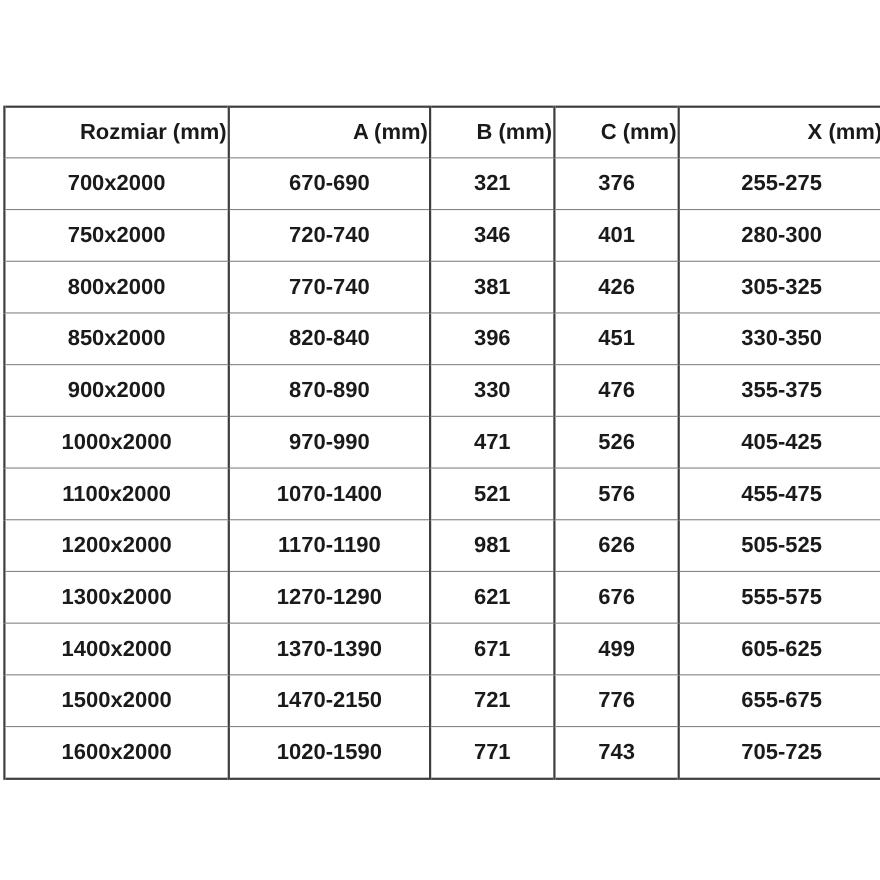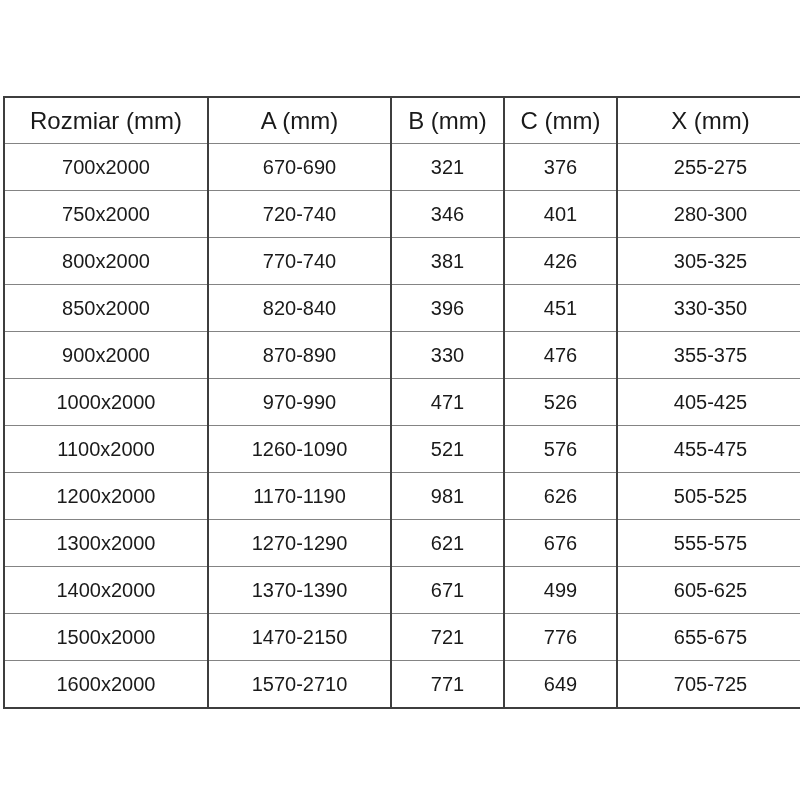--- a/index.html
+++ b/index.html
@@ -31,27 +31,28 @@
     border-left: 2px solid #3e3e3e;
     border-right: 2px solid #3e3e3e;
     border-top: 1px solid #848484;
     border-bottom: 1px solid #848484;
     text-align: center;
     vertical-align: middle;
     overflow: hidden;
     white-space: nowrap;
   }
   table.size-table th {
-    font-size: 24px;
-    font-weight: normal;
+    font-size: 20px;
+    font-weight: bold;
     height: 43px;
+    text-align: right;
   }
   table.size-table td {
     font-size: 20px;
-    font-weight: normal;
+    font-weight: bold;
     height: 44px;
   }
 </style>
 </head>
 <body>
 
 <div class="table-wrap">
   <table class="size-table">
     <colgroup>
       <col style="width:204px">
@@ -107,21 +108,21 @@
         </tr>
         <tr>
           <td>1000x2000</td>
           <td>970-990</td>
           <td>471</td>
           <td>526</td>
           <td>405-425</td>
         </tr>
         <tr>
           <td>1100x2000</td>
-          <td>1260-1090</td>
+          <td>1070-1400</td>
           <td>521</td>
           <td>576</td>
           <td>455-475</td>
         </tr>
         <tr>
           <td>1200x2000</td>
           <td>1170-1190</td>
           <td>981</td>
           <td>626</td>
           <td>505-525</td>
@@ -142,20 +143,20 @@
         </tr>
         <tr>
           <td>1500x2000</td>
           <td>1470-2150</td>
           <td>721</td>
           <td>776</td>
           <td>655-675</td>
         </tr>
         <tr>
           <td>1600x2000</td>
-          <td>1570-2710</td>
+          <td>1020-1590</td>
           <td>771</td>
-          <td>649</td>
+          <td>743</td>
           <td>705-725</td>
         </tr>
       </tbody>
   </table>
 </div>
 
 </body></html>

